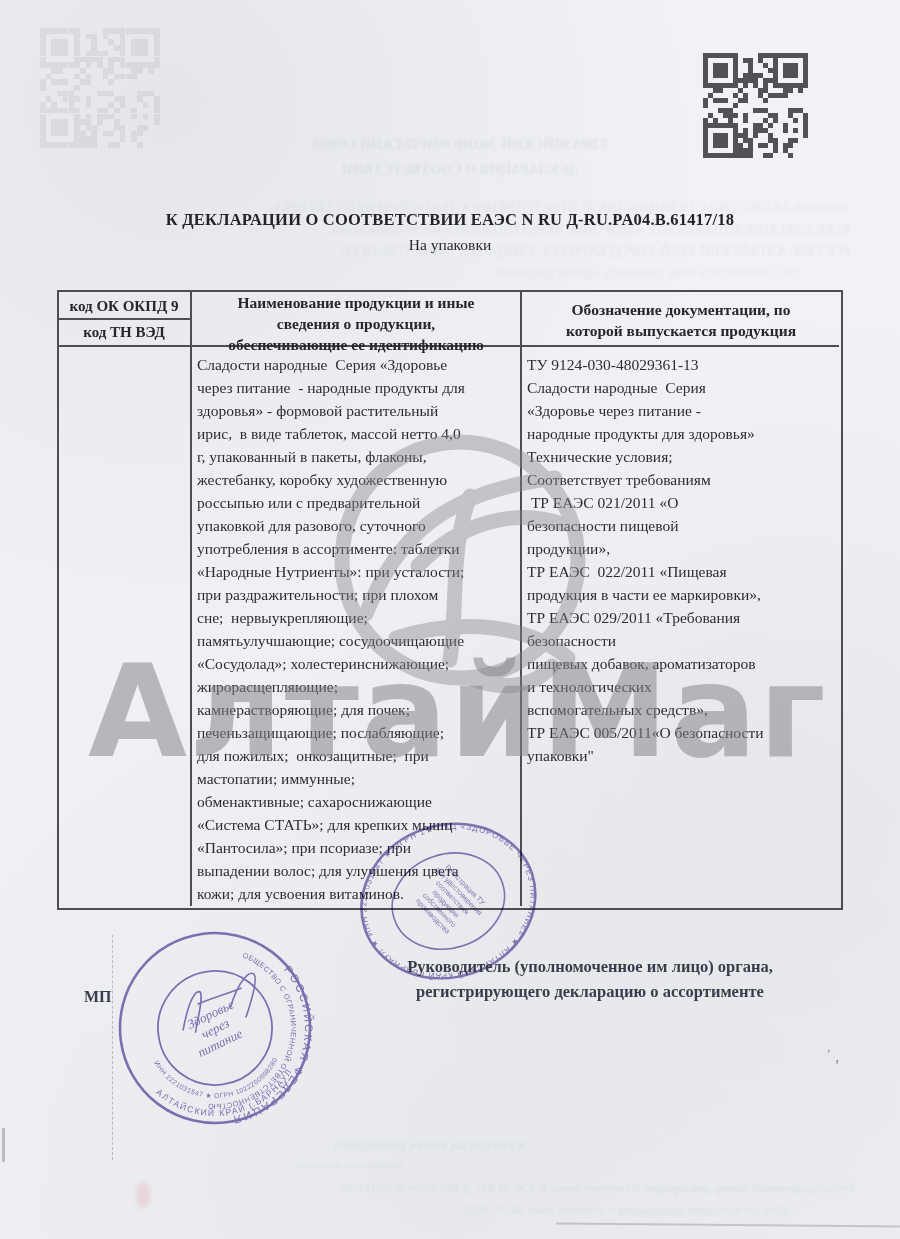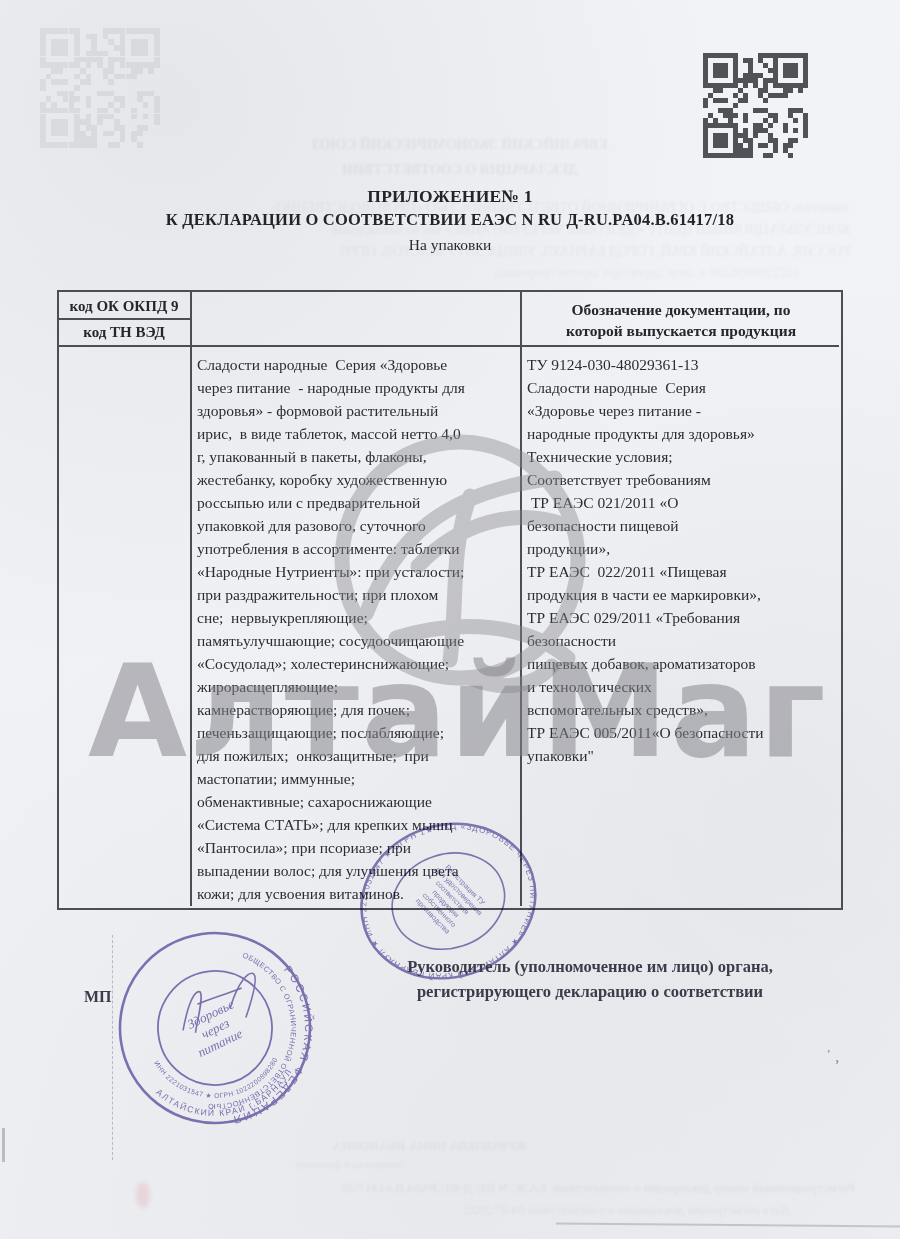--- a/index.html
+++ b/index.html
@@ -479,32 +479,34 @@
       <i style="left:85px;top:100px;width:5px;height:5px"></i>
     </div>
 
   <div class="ghost c" style="left:150px;top:137px;width:620px;font-size:14px;font-weight:bold;opacity:.12;">ЕВРАЗИЙСКИЙ ЭКОНОМИЧЕСКИЙ СОЮЗ</div>
   <div class="ghost c" style="left:150px;top:162px;width:620px;font-size:14px;font-weight:bold;opacity:.12;">ДЕКЛАРАЦИЯ О СООТВЕТСТВИИ</div>
   <div class="ghost" style="left:70px;top:200px;width:780px;font-size:14px;opacity:.10;">заявитель ОБЩЕСТВО С ОГРАНИЧЕННОЙ ОТВЕТСТВЕННОСТЬЮ «ПРОИЗВОДСТВЕННО-</div>
   <div class="ghost" style="left:70px;top:222px;width:780px;font-size:14px;opacity:.10;">КОНСУЛЬТАЦИОННЫЙ ЦЕНТР «ЗДОРОВЬЕ ЧЕРЕЗ ПИТАНИЕ» место нахождения</div>
   <div class="ghost" style="left:70px;top:244px;width:780px;font-size:14px;opacity:.10;">РОССИЯ, АЛТАЙСКИЙ КРАЙ, ГОРОД БАРНАУЛ, УЛИЦА ЭНТУЗИАСТОВ, ОГРН</div>
   <div class="ghost" style="left:120px;top:265px;width:680px;font-size:14px;opacity:.08;">1022200898280  в лице директора  зарегистрирована</div>
 
-  <div class="abs title" style="top:186px;font-size:17.5px;">ПРИЛОЖЕНИЕ№ 1</div>
   <div class="abs title" style="top:210px;font-size:16.5px;">К ДЕКЛАРАЦИИ О СООТВЕТСТВИИ ЕАЭС N RU Д-RU.PA04.B.61417/18</div>
   <div class="abs" style="top:236px;left:0;width:900px;text-align:center;font-size:15.5px;color:#2b2c33;">На упаковки</div>
 
   <div class="abs tbl-box" style="left:57px;top:290px;width:782px;height:616px;"></div>
   <div class="vline" style="left:190px;top:292px;height:614px;"></div>
   <div class="vline" style="left:520px;top:292px;height:614px;"></div>
   <div class="hline" style="left:59px;top:345px;width:780px;"></div>
   <div class="hline" style="left:59px;top:318px;width:131px;"></div>
 
   <div class="cell hdr" style="left:60px;top:296px;width:128px;font-size:15px;">код ОК ОКПД 9</div>
   <div class="cell hdr" style="left:60px;top:322px;width:128px;font-size:15px;">код ТН ВЭД</div>
+  <div class="cell hdr" style="left:196px;top:293px;width:320px;font-size:15.5px;">Наименование продукции и иные
+сведения о продукции,
+обеспечивающие ее идентификацию</div>
   <div class="cell hdr" style="left:526px;top:300px;width:310px;font-size:15.5px;">Обозначение документации, по
 которой выпускается продукция</div>
 
   <div class="cell body-txt" style="left:197px;top:353px;width:320px;">Сладости народные  Серия «Здоровье
 через питание  - народные продукты для
 здоровья» - формовой растительный
 ирис,  в виде таблеток, массой нетто 4,0
 г, упакованный в пакеты, флаконы,
 жестебанку, коробку художественную
 россыпью или с предварительной
@@ -573,21 +575,21 @@
       <text x="105" y="72">Регистрация ТУ</text>
       <text x="105" y="81">для удостоверения</text>
       <text x="105" y="90">соответствия</text>
       <text x="105" y="99">продукции</text>
       <text x="105" y="108">собственного</text>
       <text x="105" y="117">производства</text>
     </g>
   </svg>
 
   <div class="abs foot-line" style="left:280px;top:957px;">Руководитель (уполномоченное им лицо) органа,</div>
-  <div class="abs foot-line" style="left:280px;top:982px;">регистрирующего декларацию о соответствии</div>
+  <div class="abs foot-line" style="left:280px;top:982px;">регистрирующего декларацию о ассортименте</div>
   <div class="abs mp" style="left:84px;top:988px;">МП</div>
 
   <svg class="abs stamp" width="220" height="220" style="left:105px;top:918px;opacity:.88;transform:rotate(-8deg);" viewBox="0 0 220 220">
     <defs>
       <path id="rTop" d="M110,20 a90,90 0 1,1 -0.1,0"></path>
       <path id="rMid" d="M110,34 a76,76 0 1,1 -0.1,0"></path>
       <path id="rBotOut" d="M22,110 a88,88 0 0,0 176,0"></path>
       <path id="rBotIn" d="M40,110 a70,70 0 0,0 140,0"></path>
     </defs>
     <g stroke="#7565b2" fill="none">

